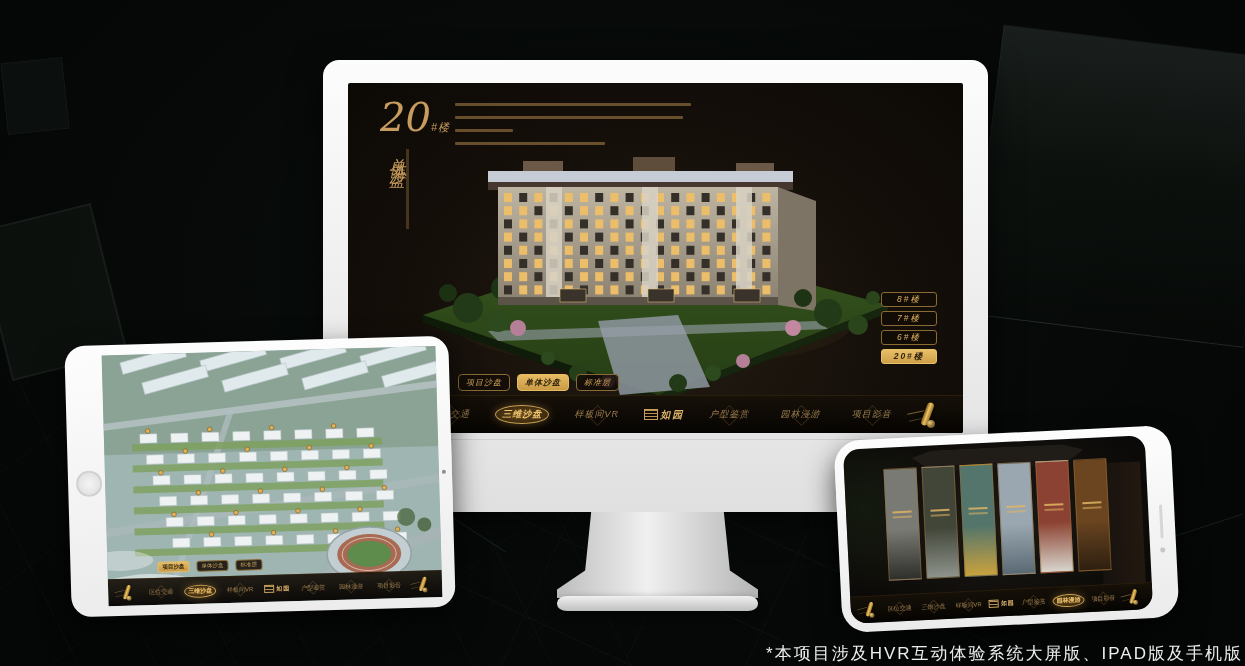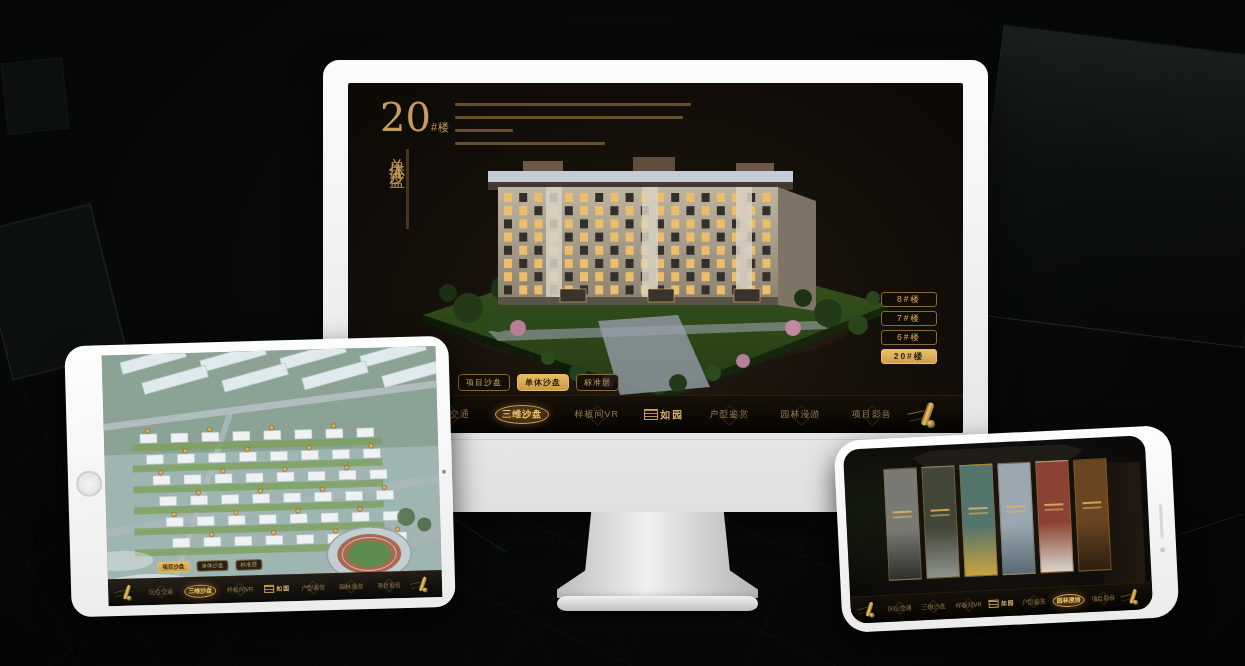--- a/index.html
+++ b/index.html
@@ -28,21 +28,21 @@
   .main-title{position:absolute;left:0;right:0;top:2px;margin:0;text-align:center;
      color:#fdfdfd;font-size:45px;font-weight:700;letter-spacing:13px;}
   .footnote{position:absolute;right:2px;bottom:1px;color:#ededed;font-size:17px;letter-spacing:2px;}
   
   .monitor{position:absolute;left:323px;top:60px;width:665px;height:552px;}
   .m-frame{position:absolute;left:0;top:0;width:665px;height:452px;border-radius:16px;
      background:linear-gradient(180deg,#fcfcfc,#ececec 60%,#e0e0e0);
      box-shadow:0 10px 34px rgba(0,0,0,.65);}
   .m-frame .seam{position:absolute;left:4px;right:4px;top:379px;height:1px;background:rgba(0,0,0,.09);}
   .m-screen{position:absolute;left:25px;top:23px;width:615px;height:350px;overflow:hidden;border-radius:2px;
-     background:radial-gradient(ellipse at 50% 70%, #241c12 0%, #150f0a 55%, #0c0905 100%);}
+     background:radial-gradient(ellipse at 50% 70%, #241c12 0%, #150f0a 55%, #0c0905 100%);font-style:italic;}
   .m-stand{position:absolute;left:234px;top:452px;width:201px;height:86px;
      background:linear-gradient(90deg,#bdbdbd,#f0f0f0 45%,#d4d4d4 70%,#b5b5b5);
      clip-path:polygon(17% 0,83% 0,86% 68%,100% 90%,100% 100%,0 100%,0 90%,14% 68%);}
   .m-base{position:absolute;left:234px;top:536px;width:201px;height:15px;border-radius:10px/7px;
      background:linear-gradient(180deg,#f0f0f0,#bfbfbf);box-shadow:0 4px 10px rgba(0,0,0,.55);}
   
   .ms-title{position:absolute;left:32px;top:14px;color:#c79c5e;}
   .ms-num{font-family:"DejaVu Serif", serif;font-size:40px;line-height:1;}
   .ms-unit{font-size:11px;letter-spacing:1px;}
   .ms-sub{writing-mode:vertical-rl;font-size:16px;letter-spacing:5px;margin-top:8px;margin-left:6px;color:#c39759;}
@@ -570,13 +570,14 @@
             <i class="swsh"></i>
             <i class="rod"></i>
             <i class="coil"></i>
           </div>
         </div>
     </div>
     <div class="p-slit"></div>
     <div class="p-cam"></div>
   </div>
 
+  <div class="footnote">*本项目涉及HVR互动体验系统大屏版、IPAD版及手机版</div>
 </div>
 
 </body></html>

